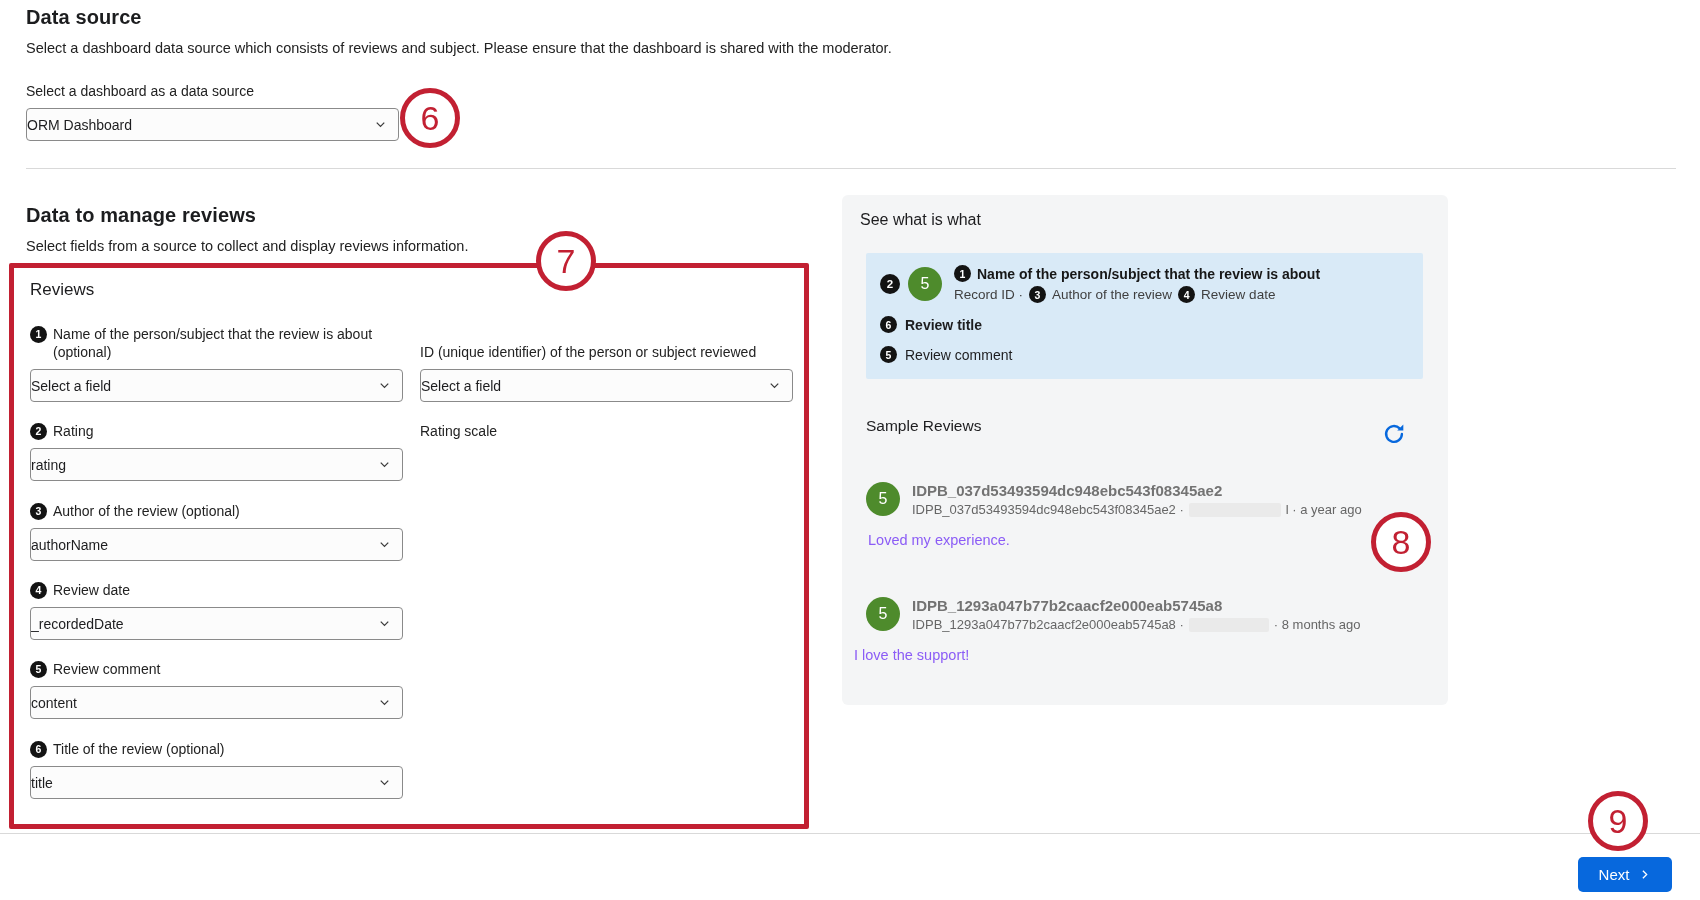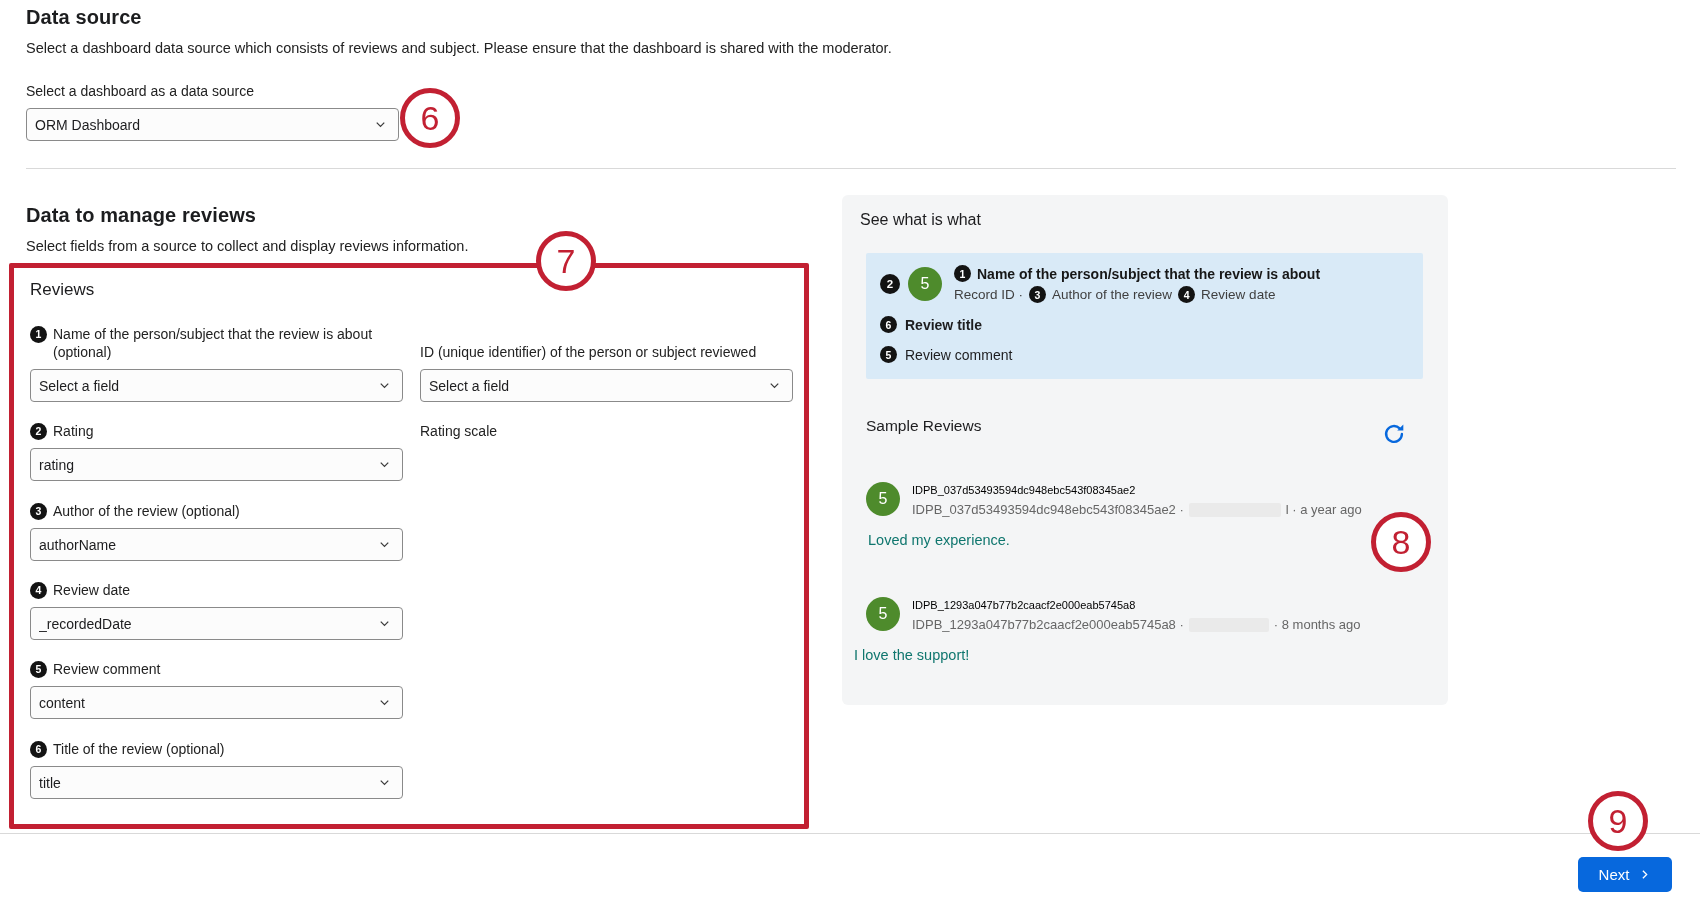--- a/index.html
+++ b/index.html
@@ -12,21 +12,21 @@
   *{box-sizing:border-box}
   body{margin:0;font-family:"Liberation Sans",sans-serif;background:#fff;color:var(--ink)}
   .canvas{position:relative;width:1700px;height:900px;background:#fff;overflow:hidden}
 
   .h1{font-size:20px;font-weight:bold;color:#1c1d1f;letter-spacing:.1px}
   .desc{font-size:14.5px;color:#222}
   .lbl{font-size:14px;color:#222}
   .divider{height:1px;background:var(--divider)}
 
   .select{display:flex;align-items:center;justify-content:space-between;height:33px;
-    padding:0 10px 0 8px;border:1px solid #8a8a8a;border-radius:4px;background:#fcfcfc;
+    padding:0 10px 0 0;border:1px solid #8a8a8a;border-radius:4px;background:#fcfcfc;
     font-size:14px;color:#1d1d1f;cursor:pointer}
   .select .val{white-space:nowrap;overflow:hidden;text-overflow:ellipsis}
   .chev{width:15px;height:15px;stroke:#3b3b3b;fill:none;stroke-width:2;flex:none;margin-left:8px}
 
   .nbadge{display:inline-flex;align-items:center;justify-content:center;width:17px;height:17px;
     border-radius:50%;background:#131313;color:#fff;font-size:10.5px;font-weight:bold;flex:none}
   .field{position:absolute;width:373px}
   .field-label{display:flex;gap:6px;align-items:flex-start;font-size:14px;line-height:18px;margin-bottom:8px;color:#222}
   .field-label .nbadge{margin-top:0.5px}
   .field-label.oneline{white-space:nowrap}
@@ -41,24 +41,24 @@
   .legend-col{display:flex;flex-direction:column;gap:4px;margin-left:4px}
   .legend-title{display:flex;align-items:center;gap:6px;font-size:14px;font-weight:bold;color:#171717}
   .legend-meta{display:flex;align-items:center;gap:6px;font-size:13.5px;color:#3f3f3f}
   .legend-line{position:absolute;display:flex;align-items:center;gap:8px;font-size:14px;color:#1d1d1f}
   .legend-line.bold{font-weight:bold}
 
   .avatar{display:flex;align-items:center;justify-content:center;width:34px;height:34px;flex:none;
     border-radius:50%;background:var(--green);color:#fff;font-size:16px}
 
   .review{position:absolute;display:flex;gap:12px;align-items:flex-start}
-  .rtitle{font-size:11px;font-weight:normal;color:#000000;line-height:17px}
+  .rtitle{font-size:15px;font-weight:bold;color:#737373;line-height:17px}
   .rmeta{display:flex;align-items:center;gap:5px;font-size:13px;color:#666;margin-top:3px}
   .blur{display:inline-block;width:92px;height:14px;background:#eaeaea;border-radius:2px}
-  .rcomment{position:absolute;font-size:14.5px;color:#0f766e}
+  .rcomment{position:absolute;font-size:14.5px;color:#8b5cf6}
 
   .refresh-btn{position:absolute;width:28px;height:28px;border:none;background:transparent;padding:0;cursor:pointer}
 
   .ann{position:absolute;width:60px;height:60px;border:5px solid var(--red);border-radius:50%;
     background:#fff;display:flex;align-items:center;justify-content:center;
     font-size:34px;font-weight:500;color:var(--red);z-index:6}
 
   .cancel-link{position:absolute;font-size:15px;color:var(--blue);cursor:pointer;background:none;border:none;padding:0;font-family:inherit}
   .next-btn{position:absolute;display:flex;align-items:center;justify-content:center;gap:9px;
     width:94px;height:35px;background:var(--blue);color:#fff;border:none;border-radius:5px;

